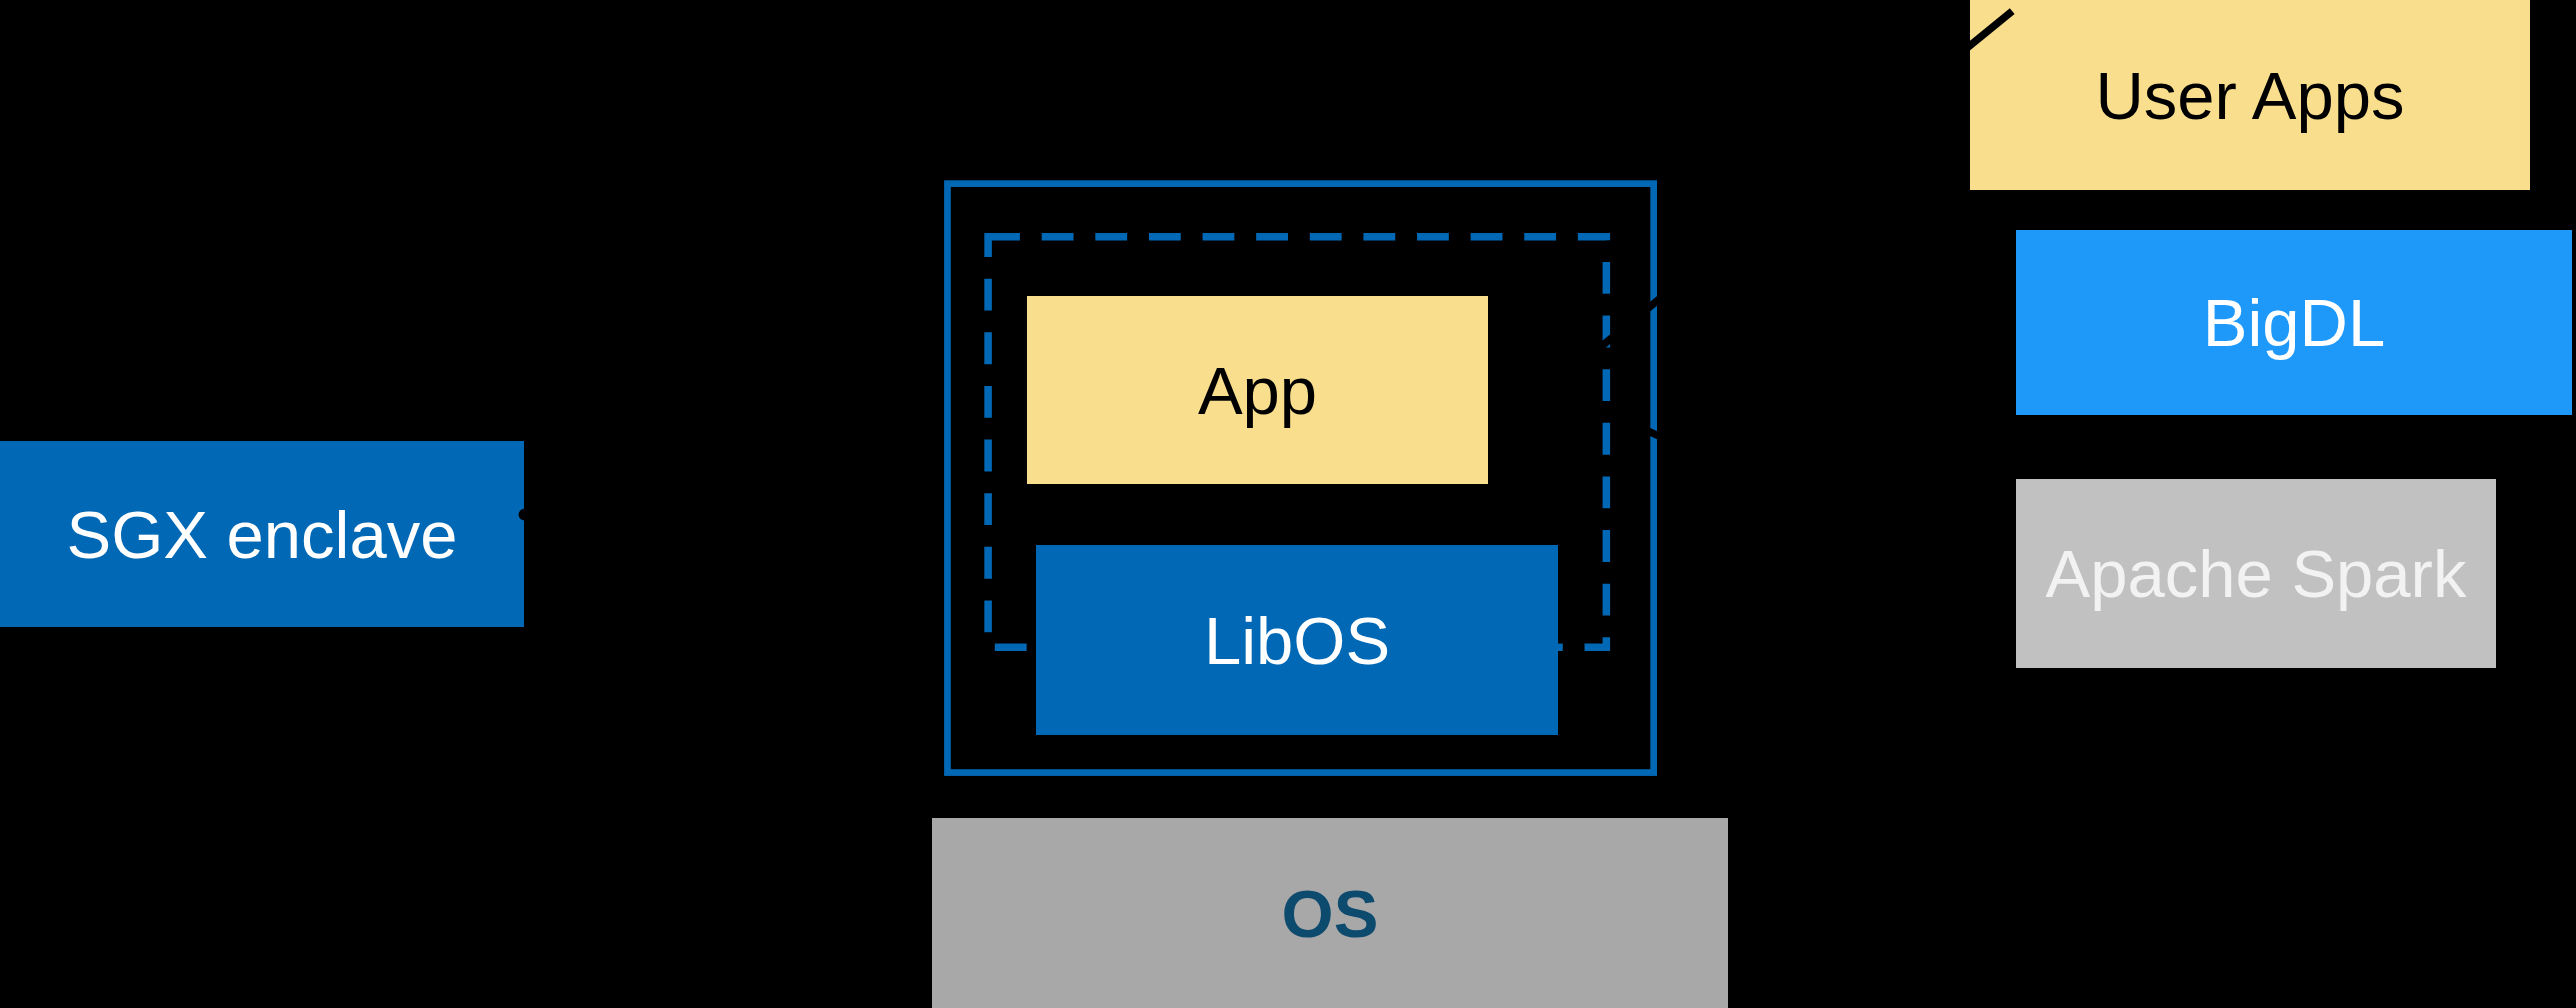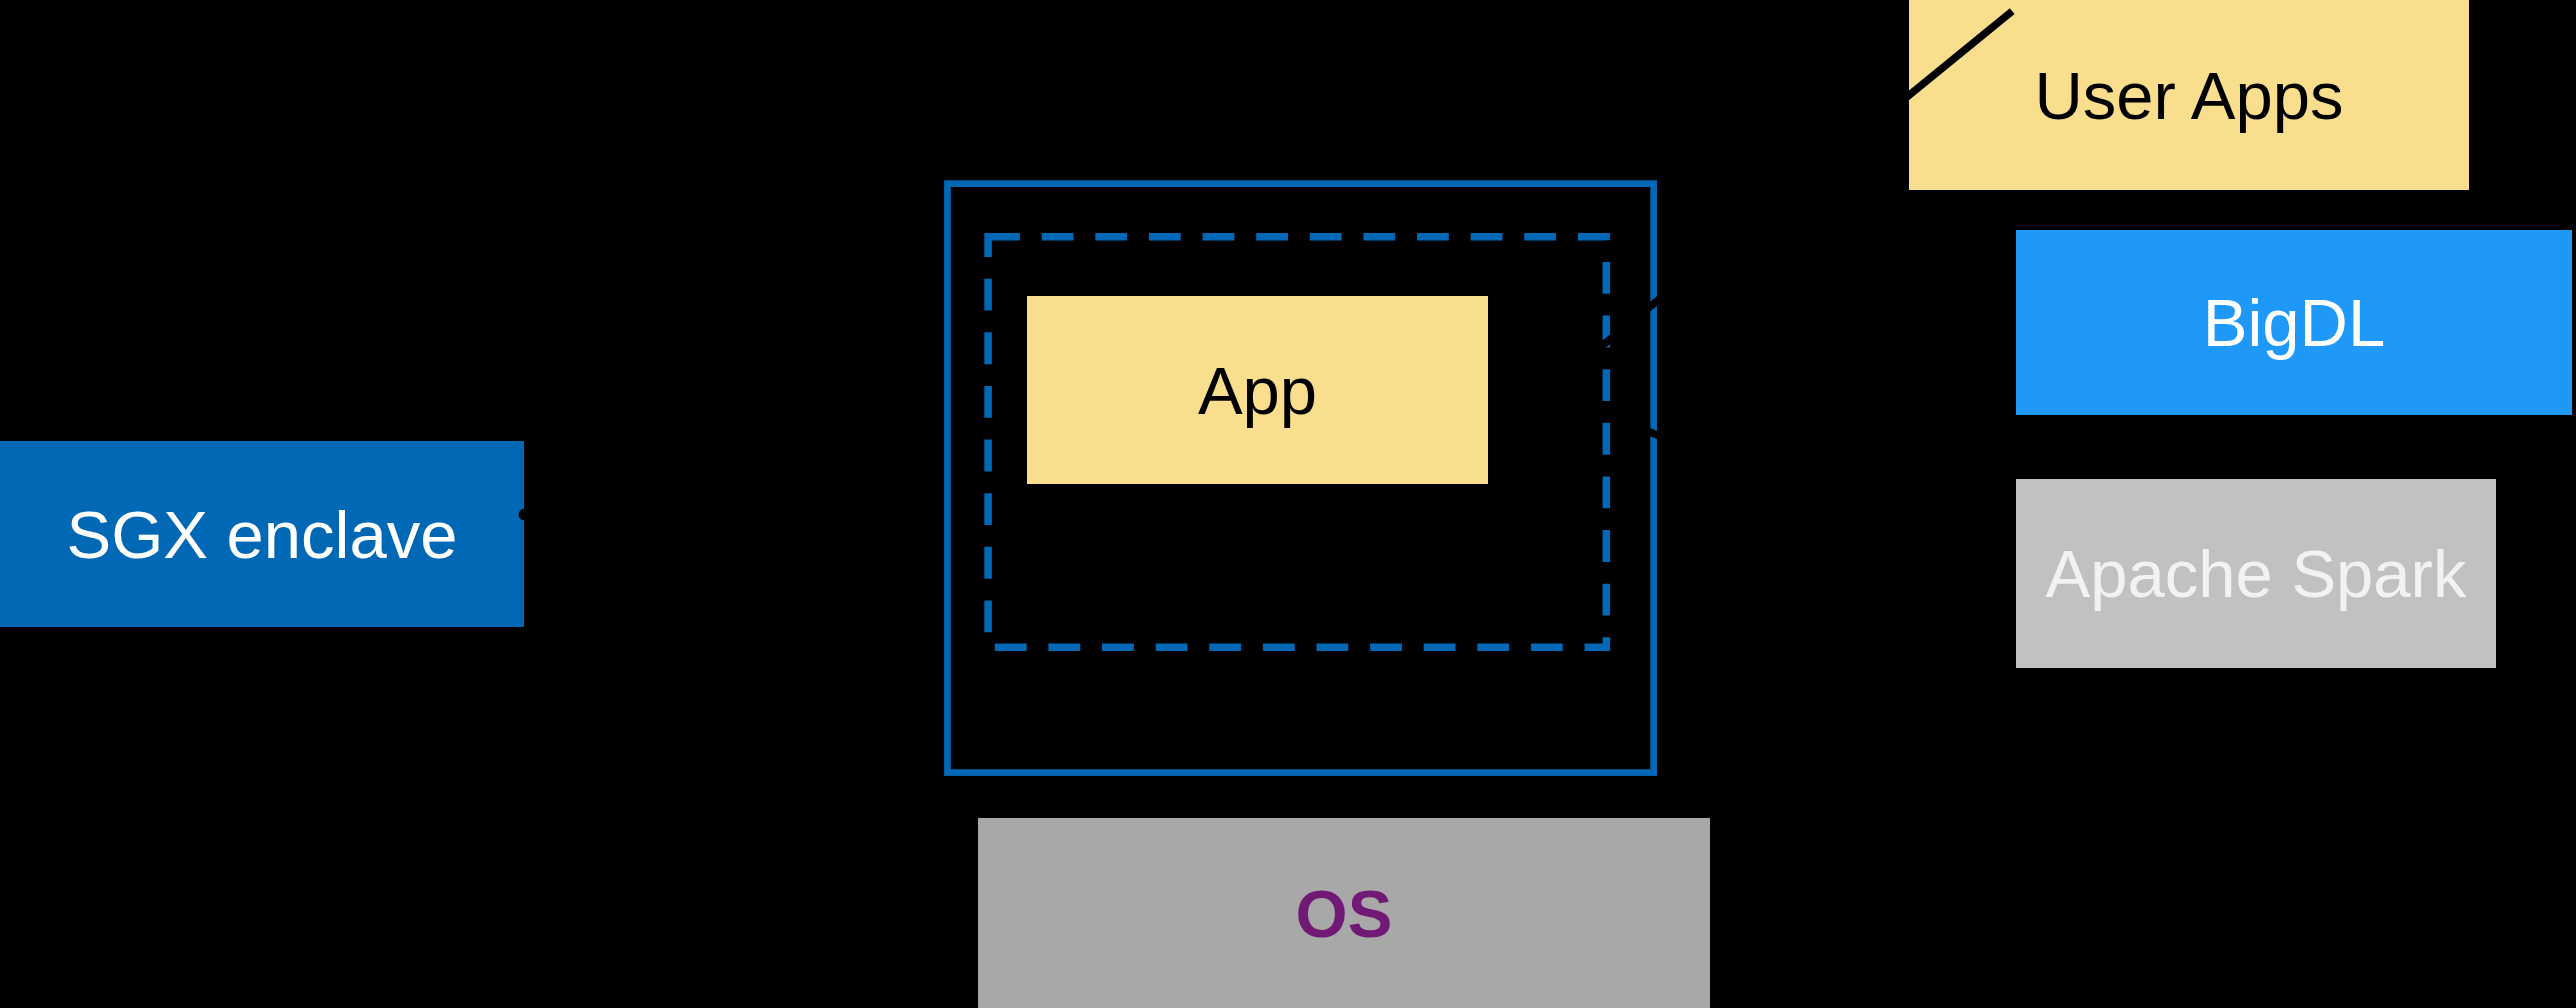--- a/index.html
+++ b/index.html
@@ -25,24 +25,24 @@
     white-space: nowrap;
   }
   .node span { display: block; }
 
   
   #sgx-enclave   { left: 0px;    top: 421px; width: 524px; height: 186px; background: #0068B5; color: #FFFFFF; margin-top: 20px; }
 
   
   #app-node      { left: 1027px; top: 296px; width: 461px; height: 188px; background: #F8DE8D; color: #000000; z-index: 3; }
   #libos-node    { left: 1036px; top: 545px; width: 522px; height: 190px; background: #0068B5; color: #FFFFFF; z-index: 3; }
-  #os-node       { left: 978px; top: 818px; width: 732px; height: 190px; background: #A8A8A8; color: #701a75; font-weight: bold; }
+  #os-node       { left: 932px; top: 818px; width: 796px; height: 190px; background: #A8A8A8; color: #0c4a6e; font-weight: bold; }
 
   
-  #user-apps-node    { left: 1909px; top: 0px;   width: 560px; height: 190px; background: #F8DE8D; color: #000000; }
+  #user-apps-node    { left: 1970px; top: 0px;   width: 560px; height: 190px; background: #F8DE8D; color: #000000; }
   #bigdl-node        { left: 2016px; top: 230px; width: 556px; height: 185px; background: #1E99FA; color: #FFFFFF; }
   #apache-spark-node { left: 2016px; top: 479px; width: 480px; height: 189px; background: #C1C1C1; color: #F2F2F2; }
 
   svg.layer {
     position: absolute;
     left: 0; top: 0;
     width: 2576px;
     height: 1009px;
     pointer-events: none;
   }
@@ -60,20 +60,23 @@
   </svg>
 
   <div class="node" id="sgx-enclave">
     <span>SGX enclave</span>
   </div>
 
   <div class="node" id="app-node">
     <span>App</span>
   </div>
 
+  <div class="node" id="libos-node">
+    <span>LibOS</span>
+  </div>
 
   <div class="node" id="os-node">
     <span>OS</span>
   </div>
 
   <div class="node" id="user-apps-node">
     <span>User Apps</span>
   </div>
 
   <div class="node" id="bigdl-node">

